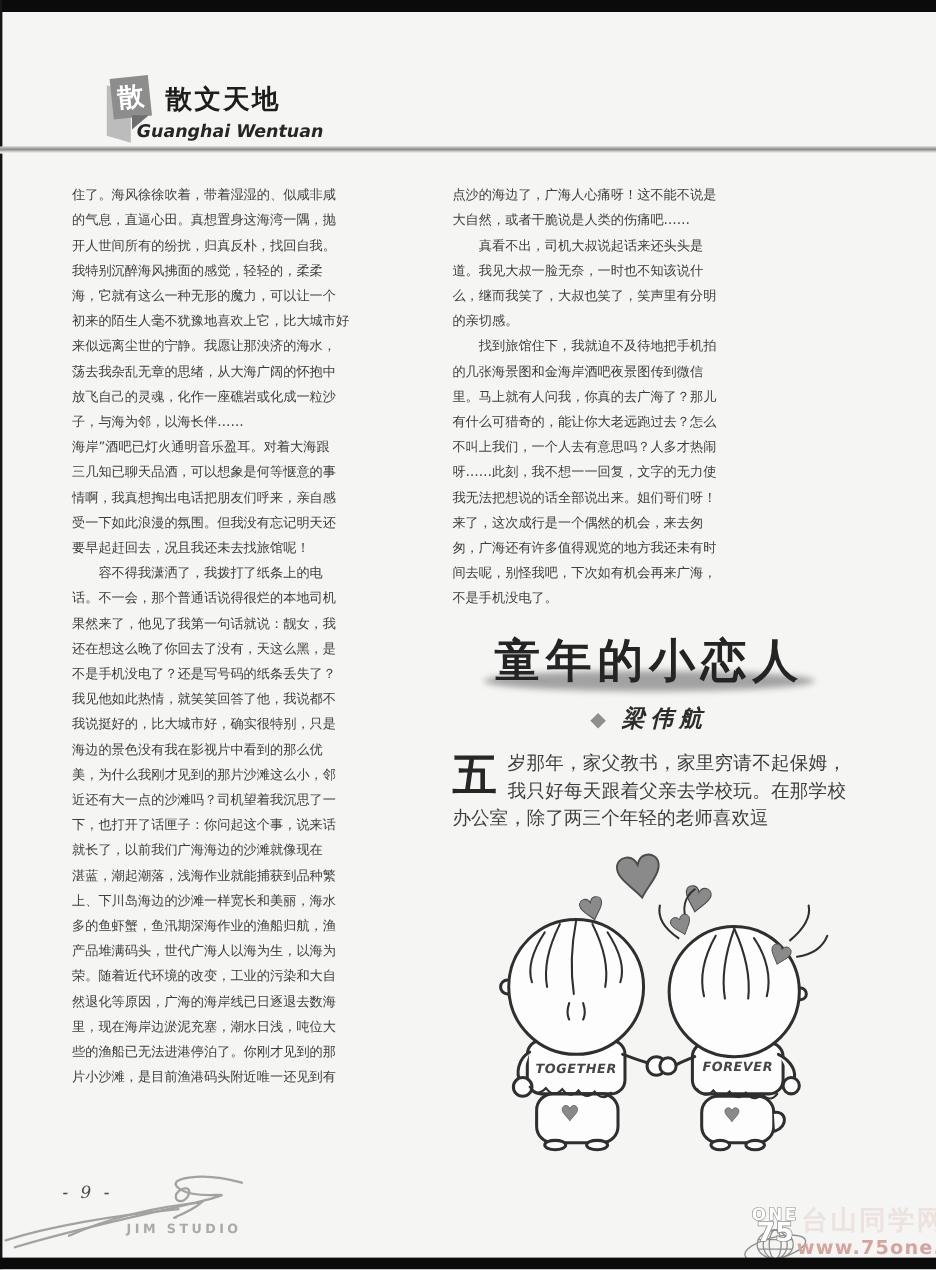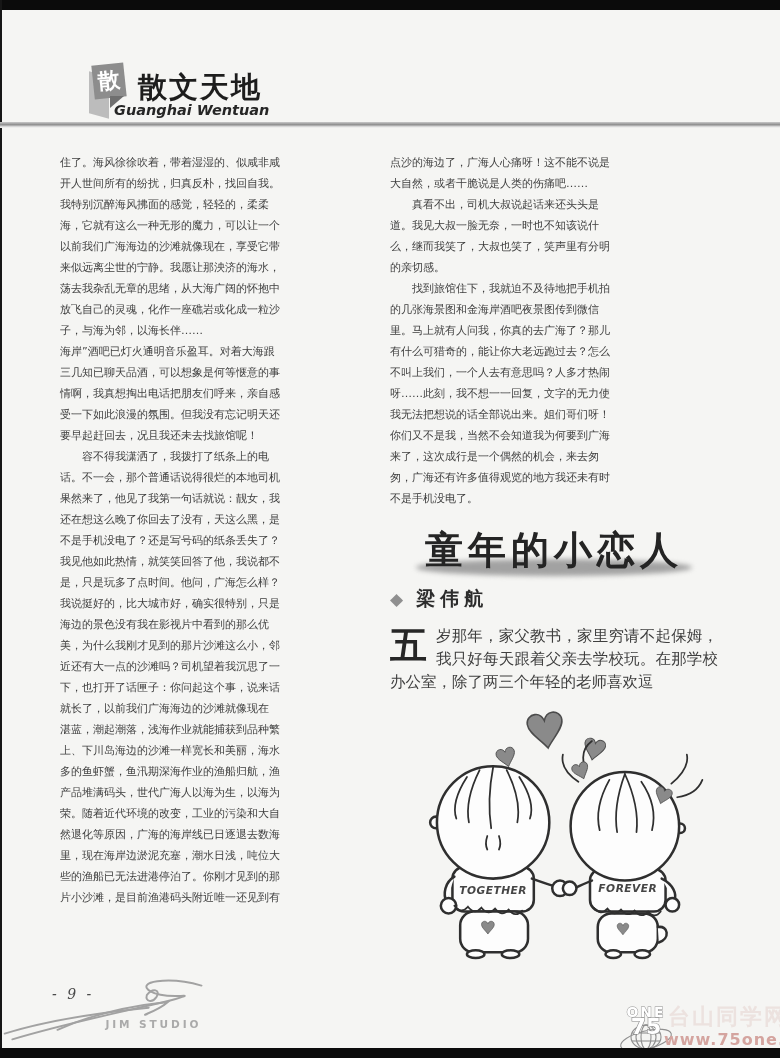--- a/index.html
+++ b/index.html
@@ -9,36 +9,36 @@
   .bar-bottom{position:absolute;left:0;top:1048px;width:780px;height:10px;background:#0b0b0b;}
   .edge-left{position:absolute;left:0;top:0;width:2px;height:1058px;background:#161616;}
 
   
   .header{position:absolute;left:86px;top:60px;height:64px;}
   .badge{position:absolute;left:0;top:4px;width:42px;height:54px;}
   .badge .ribbon{position:absolute;left:3px;top:10px;width:20px;height:42px;background:#bcbcbc;transform:skewY(16deg);}
   .badge .sq{position:absolute;left:7px;top:0;width:32px;height:34px;background:#8d8d8d;transform:rotate(-6deg);
              display:flex;align-items:center;justify-content:center;color:#fff;font-size:22px;font-weight:700;}
   .badge .fold{position:absolute;left:24px;top:32px;width:0;height:0;border-left:14px solid #6f6f6f;border-bottom:12px solid transparent;}
-  .h-title{position:absolute;left:52px;top:8px;font-size:29px;font-weight:600;color:#1d1d1d;letter-spacing:2px;white-space:nowrap;}
+  .h-title{position:absolute;left:52px;top:8px;font-size:22px;font-weight:600;color:#1d1d1d;letter-spacing:2px;white-space:nowrap;}
   .h-sub{position:absolute;left:28px;top:42px;font-size:14.5px;font-weight:700;font-style:italic;color:#262626;white-space:nowrap;}
   .divider{position:absolute;left:0;top:122px;width:780px;height:6px;
            background:linear-gradient(#c9c9c9,#8e8e8e 45%,#e2e2e2 80%,#f5f5f3);}
 
   
   .col{position:absolute;top:152px;width:328px;}
   .col-left{left:60px;}
-  .col-right{left:390px;}
+  .col-right{left:377px;}
   .tline{height:21px;line-height:21px;font-size:11px;color:#3e3e3e;white-space:nowrap;overflow:visible;}
 
   
   .title-wrap{position:relative;margin-top:16px;text-align:center;}
   .sec-title{position:relative;display:inline-block;font-size:38px;font-weight:700;letter-spacing:5px;color:#242424;z-index:1;padding:0 4px;}
   .title-shadow{position:absolute;left:26px;right:26px;bottom:0;height:17px;background:#a2a2a2;border-radius:50%;filter:blur(2.5px);z-index:0;}
-  .author-row{margin-top:10px;text-align:left;}
+  .author-row{margin-top:10px;text-align:center;font-style:italic;}
   .author-marker{color:#8f8f8f;font-size:17px;}
   .author-name{font-family:"DejaVu Serif",serif;font-size:19px;font-weight:700;color:#2c2c2c;letter-spacing:5px;margin-left:8px;}
   .opening{margin-top:13px;font-size:15.5px;line-height:23px;text-align:justify;color:#3e3e3e;}
   .dropcap{float:left;font-size:37px;font-weight:700;line-height:42px;width:46px;color:#262626;}
   .cartoon{margin-top:8px;margin-left:14px;}
   .ink{stroke:#2f2f2f;stroke-width:2.6;fill:#fdfdfd;stroke-linecap:round;}
   .hairline{stroke:#2f2f2f;stroke-width:1.8;fill:none;stroke-linecap:round;}
   .heartfill{fill:#8a8a8a;stroke:#4c4c4c;stroke-width:1.1;}
   .shirt-text{font-size:11px;font-style:italic;font-weight:700;fill:#454545;letter-spacing:.5px;text-anchor:middle;}
 
@@ -68,40 +68,40 @@
       <div class="sq">散</div>
       <div class="fold"></div>
     </div>
     <div class="h-title">散文天地</div>
     <div class="h-sub">Guanghai Wentuan</div>
   </div>
   <div class="divider"></div>
 
   <div class="col col-left">
       <div class="tline">住了。海风徐徐吹着，带着湿湿的、似咸非咸</div>
+      <div class="tline">的气息，直逼心田。真想置身这海湾一隅，抛</div>
       <div class="tline">开人世间所有的纷扰，归真反朴，找回自我。</div>
       <div class="tline">我特别沉醉海风拂面的感觉，轻轻的，柔柔</div>
       <div class="tline">海，它就有这么一种无形的魔力，可以让一个</div>
-      <div class="tline">以前我们广海海边的沙滩就像现在，享受它带</div>
+      <div class="tline">初来的陌生人毫不犹豫地喜欢上它，比大城市好</div>
       <div class="tline">来似远离尘世的宁静。我愿让那泱济的海水，</div>
       <div class="tline">荡去我杂乱无章的思绪，从大海广阔的怀抱中</div>
       <div class="tline">放飞自己的灵魂，化作一座礁岩或化成一粒沙</div>
       <div class="tline">子，与海为邻，以海长伴……</div>
       <div class="tline">海岸”酒吧已灯火通明音乐盈耳。对着大海跟</div>
       <div class="tline">三几知已聊天品酒，可以想象是何等惬意的事</div>
       <div class="tline">情啊，我真想掏出电话把朋友们呼来，亲自感</div>
       <div class="tline">受一下如此浪漫的氛围。但我没有忘记明天还</div>
       <div class="tline">要早起赶回去，况且我还未去找旅馆呢！</div>
       <div class="tline">　　容不得我潇洒了，我拨打了纸条上的电</div>
       <div class="tline">话。不一会，那个普通话说得很烂的本地司机</div>
       <div class="tline">果然来了，他见了我第一句话就说：靓女，我</div>
       <div class="tline">还在想这么晚了你回去了没有，天这么黑，是</div>
       <div class="tline">不是手机没电了？还是写号码的纸条丢失了？</div>
       <div class="tline">我见他如此热情，就笑笑回答了他，我说都不</div>
-      <div class="tline">是，只是玩多了点时间。他问，广海怎么样？</div>
       <div class="tline">我说挺好的，比大城市好，确实很特别，只是</div>
       <div class="tline">海边的景色没有我在影视片中看到的那么优</div>
       <div class="tline">美，为什么我刚才见到的那片沙滩这么小，邻</div>
       <div class="tline">近还有大一点的沙滩吗？司机望着我沉思了一</div>
       <div class="tline">下，也打开了话匣子：你问起这个事，说来话</div>
       <div class="tline">就长了，以前我们广海海边的沙滩就像现在</div>
       <div class="tline">湛蓝，潮起潮落，浅海作业就能捕获到品种繁</div>
       <div class="tline">上、下川岛海边的沙滩一样宽长和美丽，海水</div>
       <div class="tline">多的鱼虾蟹，鱼汛期深海作业的渔船归航，渔</div>
       <div class="tline">产品堆满码头，世代广海人以海为生，以海为</div>
@@ -120,23 +120,23 @@
         <div class="tline">道。我见大叔一脸无奈，一时也不知该说什</div>
         <div class="tline">么，继而我笑了，大叔也笑了，笑声里有分明</div>
         <div class="tline">的亲切感。</div>
         <div class="tline">　　找到旅馆住下，我就迫不及待地把手机拍</div>
         <div class="tline">的几张海景图和金海岸酒吧夜景图传到微信</div>
         <div class="tline">里。马上就有人问我，你真的去广海了？那儿</div>
         <div class="tline">有什么可猎奇的，能让你大老远跑过去？怎么</div>
         <div class="tline">不叫上我们，一个人去有意思吗？人多才热闹</div>
         <div class="tline">呀……此刻，我不想一一回复，文字的无力使</div>
         <div class="tline">我无法把想说的话全部说出来。姐们哥们呀！</div>
-        <div class="tline">你们又不是我，当然不会知道我为何要到广海</div>
         <div class="tline">来了，这次成行是一个偶然的机会，来去匆</div>
         <div class="tline">匆，广海还有许多值得观览的地方我还未有时</div>
+        <div class="tline">间去呢，别怪我吧，下次如有机会再来广海，</div>
         <div class="tline">不是手机没电了。</div>
       </div>
 
     <div class="title-wrap">
       <span class="sec-title">童年的小恋人</span>
       <div class="title-shadow"></div>
     </div>
     <div class="author-row">
       <span class="author-marker">◆</span>
       <span class="author-name">梁伟航</span>

